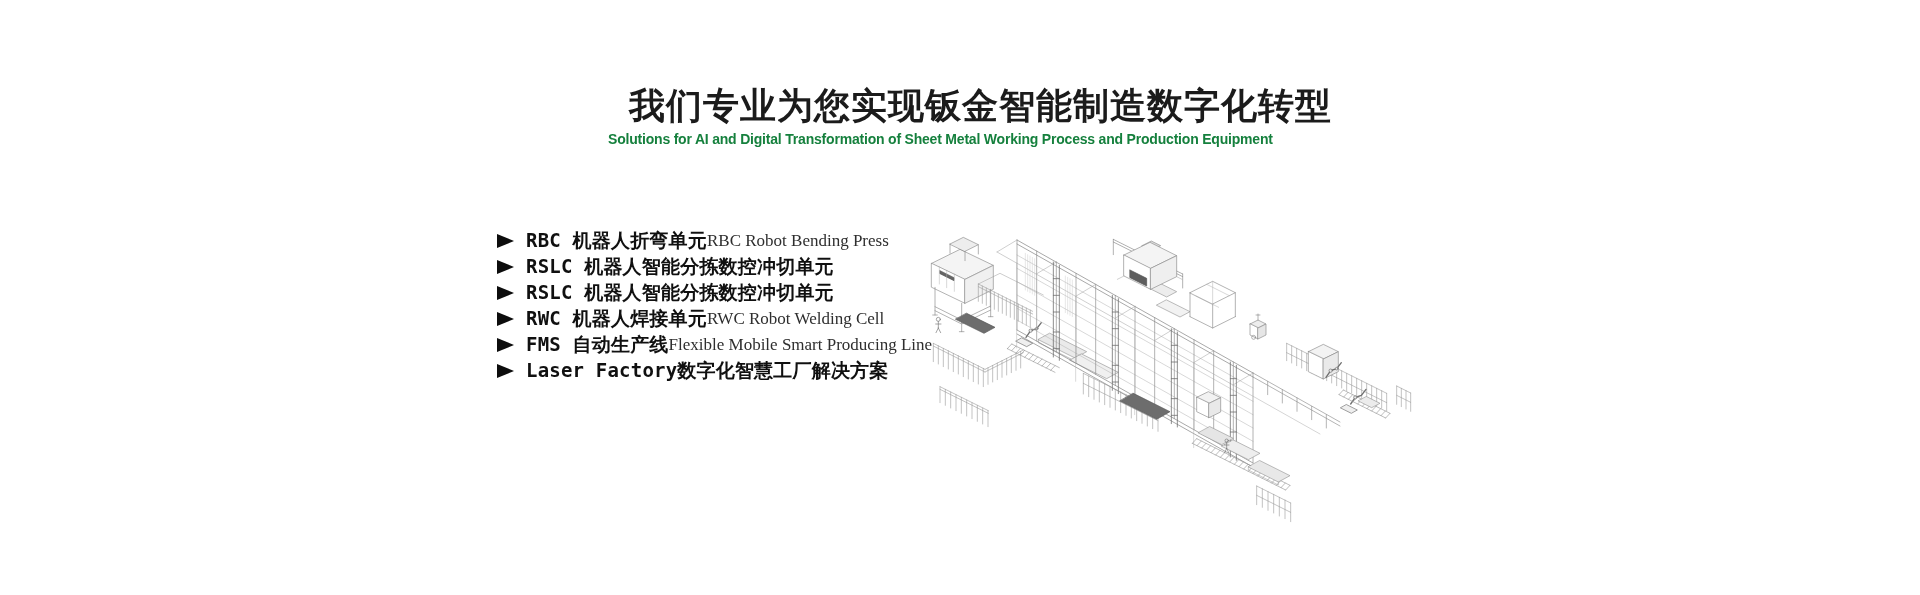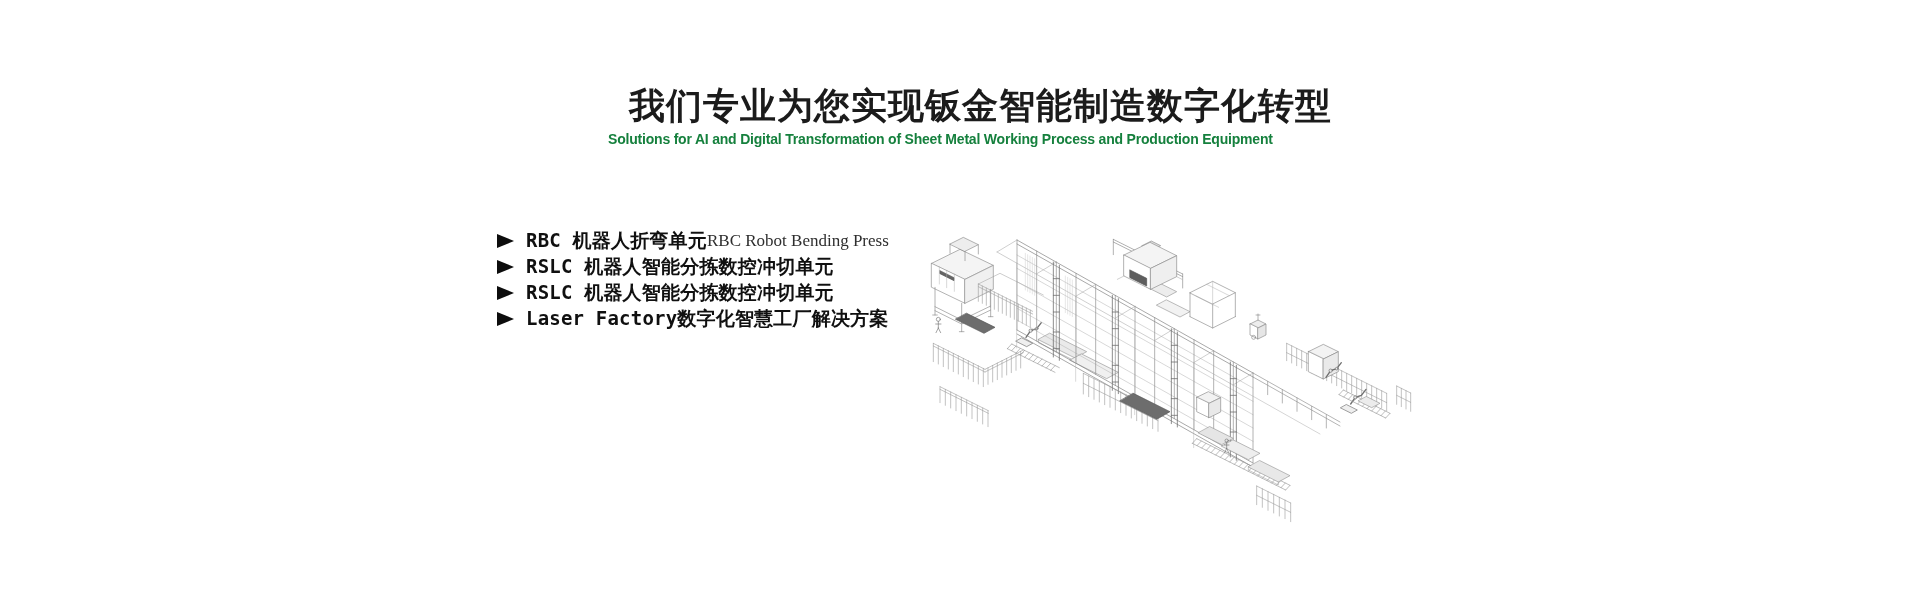--- a/index.html
+++ b/index.html
@@ -59,20 +59,34 @@
     <div class="solution-item">
       <span class="arrow-icon"></span>
       <span class="solution-text">
         <span class="solution-heading">RSLC 机器人智能分拣数控冲切单元</span>
       </span>
     </div>
     <div class="solution-item">
       <span class="arrow-icon"></span>
       <span class="solution-text">
         <span class="solution-heading">RSLC 机器人智能分拣数控冲切单元</span>
+      </span>
+    </div>
+    <div class="solution-item">
+      <span class="arrow-icon"></span>
+      <span class="solution-text">
+        <span class="solution-heading">RWC 机器人焊接单元</span>
+        <span class="solution-sub">RWC Robot Welding Cell</span>
+      </span>
+    </div>
+    <div class="solution-item">
+      <span class="arrow-icon"></span>
+      <span class="solution-text">
+        <span class="solution-heading">FMS 自动生产线</span>
+        <span class="solution-sub">Flexible Mobile Smart Producing Line</span>
       </span>
     </div>
     <div class="solution-item">
       <span class="arrow-icon"></span>
       <span class="solution-text">
         <span class="solution-heading">Laser Factory数字化智慧工厂解决方案</span>
       </span>
     </div>
   </div>
 

